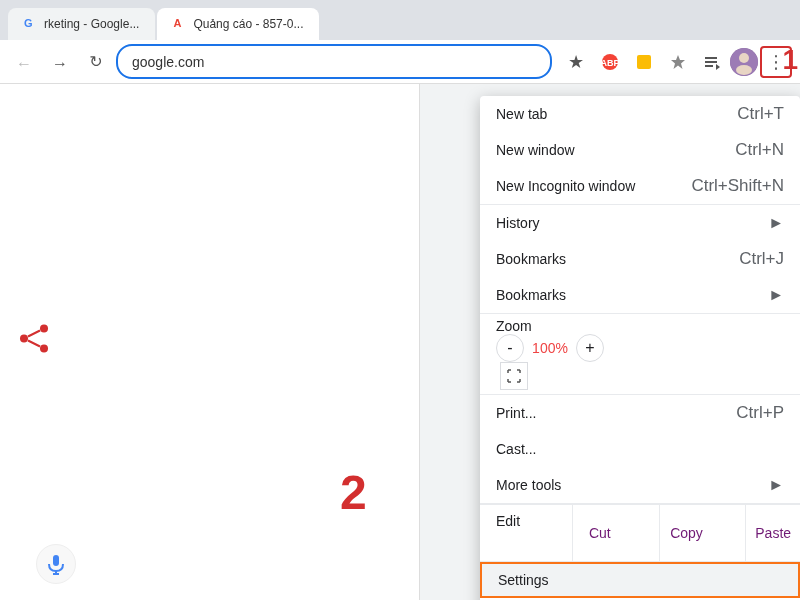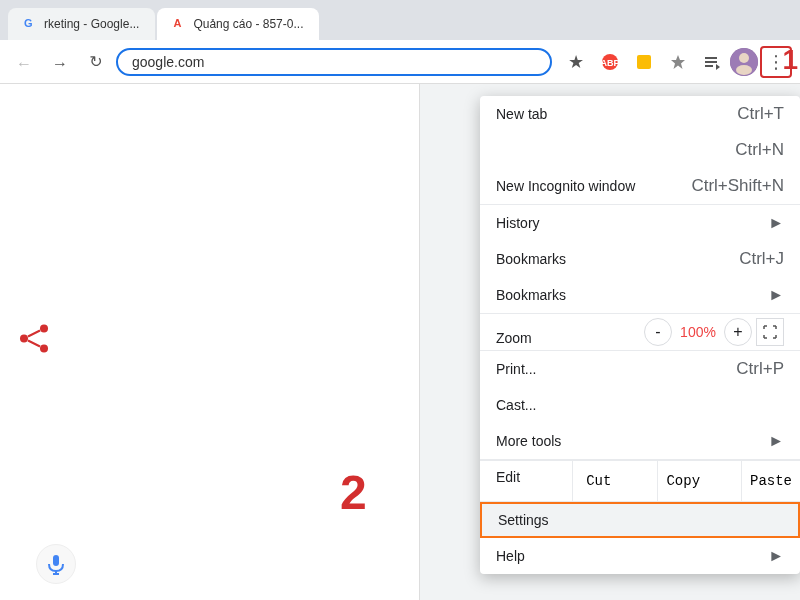--- a/index.html
+++ b/index.html
@@ -78,21 +78,21 @@
       display: flex;
       align-items: center;
       justify-content: center;
       color: #555;
       font-size: 16px;
     }
     .toolbar-btn.disabled { color: #bbb; cursor: default; }
 
     .address-bar {
       flex: 1;
-      height: 28px;
+      height: 35px;
       border: 2px solid #1a73e8;
       border-radius: 16px;
       background: #fff;
       padding: 0 14px;
       font-size: 14px;
       display: flex;
       align-items: center;
       color: #333;
     }
 
@@ -249,23 +249,24 @@
 
     .menu-item-arrow {
       color: #5f6368;
       font-size: 16px;
       margin-left: 8px;
     }
 
     
     .zoom-row {
       display: flex;
-      align-items: flex-end;
+      align-items: flex-start;
       padding: 4px 16px;
       min-height: 36px;
+      flex-direction: column;
     }
 
     .zoom-label {
       flex: 1;
       color: #202124;
     }
 
     .zoom-controls {
       display: flex;
       align-items: center;
@@ -319,29 +320,28 @@
 
     .edit-label {
       padding: 8px 16px;
       color: #202124;
       min-width: 60px;
     }
 
     .edit-btn {
       flex: 1;
       text-align: center;
-      padding: 12px 8px;
-      cursor: pointer;
-      color: #000000;
+      padding: 20px 8px;
+      cursor: pointer;
+      color: #701a75;
       border-left: 1px solid #e8eaed;
       min-height: 36px;
       display: flex;
       align-items: center;
       justify-content: center;
-      font-family: Liberation Mono, monospace;
     }
 
     
     .menu-item.highlighted {
       background: #f1f3f4;
       border: 2px solid #f97316;
     }
     .g-blue { color: #4285f4; }
   </style>
 </head>
@@ -438,20 +438,21 @@
   <div class="label-2">2</div>
 
   <div class="dropdown-menu">
 
     <div class="menu-section">
       <div class="menu-item">
         <span class="menu-item-label">New tab</span>
         <span class="menu-item-shortcut">Ctrl+T</span>
       </div>
       <div class="menu-item">
+        <span class="menu-item-label">New window</span>
         <span class="menu-item-shortcut">Ctrl+N</span>
       </div>
       <div class="menu-item">
         <span class="menu-item-label">New Incognito window</span>
         <span class="menu-item-shortcut">Ctrl+Shift+N</span>
       </div>
     </div>
 
     <div class="menu-section">
       <div class="menu-item">

